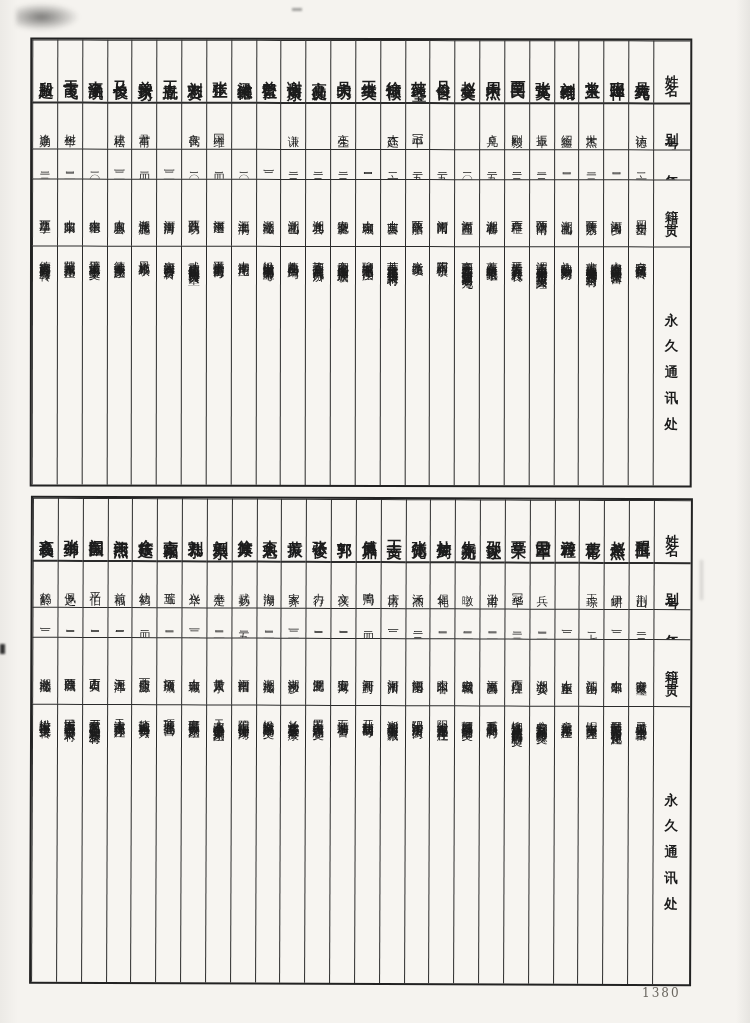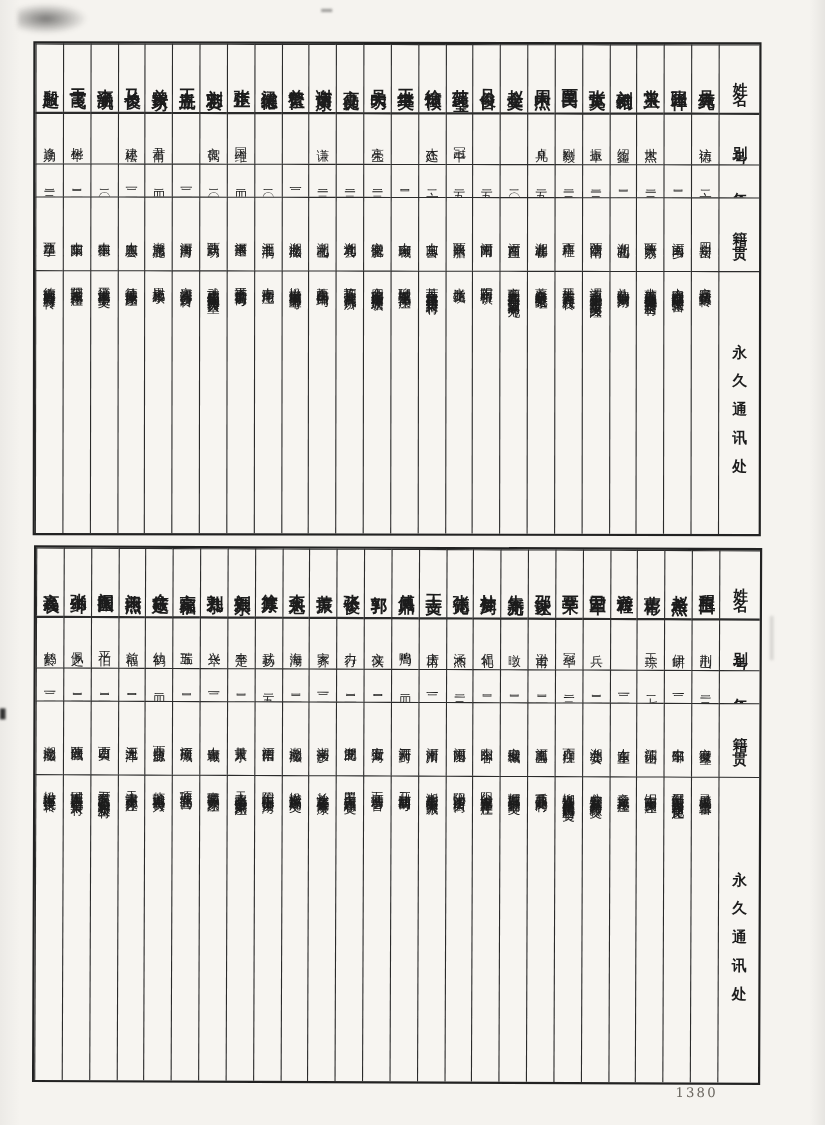--- a/index.html
+++ b/index.html
@@ -47,21 +47,21 @@
   .c-addr .vtext{font-size:11.5px;letter-spacing:1px;max-height:100%;}
   
   .hd .vtext{font-size:13.5px;font-weight:bold;}
   .hd-name .vtext{letter-spacing:9px;}
   .hd-alias .vtext{letter-spacing:6px;}
   .hd-age .vtext{letter-spacing:2px;}
   .hd-origin .vtext{letter-spacing:14px;}
   .hd-addr .vtext{letter-spacing:26px;}
   .hd.c-addr{align-items:center;padding-top:0;}
   .page-number{
-    position:absolute;top:986px;left:614px;
+    position:absolute;top:986px;left:642px;
     font-family:"DejaVu Serif",serif;
     font-size:12px;color:#6a665f;letter-spacing:2px;
     filter:blur(.4px);
   }
   .smudge-tl{
     position:absolute;left:16px;top:3px;width:64px;height:28px;
     background:radial-gradient(ellipse at 40% 50%, rgba(20,20,20,.55), rgba(20,20,20,0) 70%);
     filter:blur(2px);
   }
   .speck-1{position:absolute;left:0;top:644px;width:5px;height:10px;background:#333;filter:blur(1px);}

